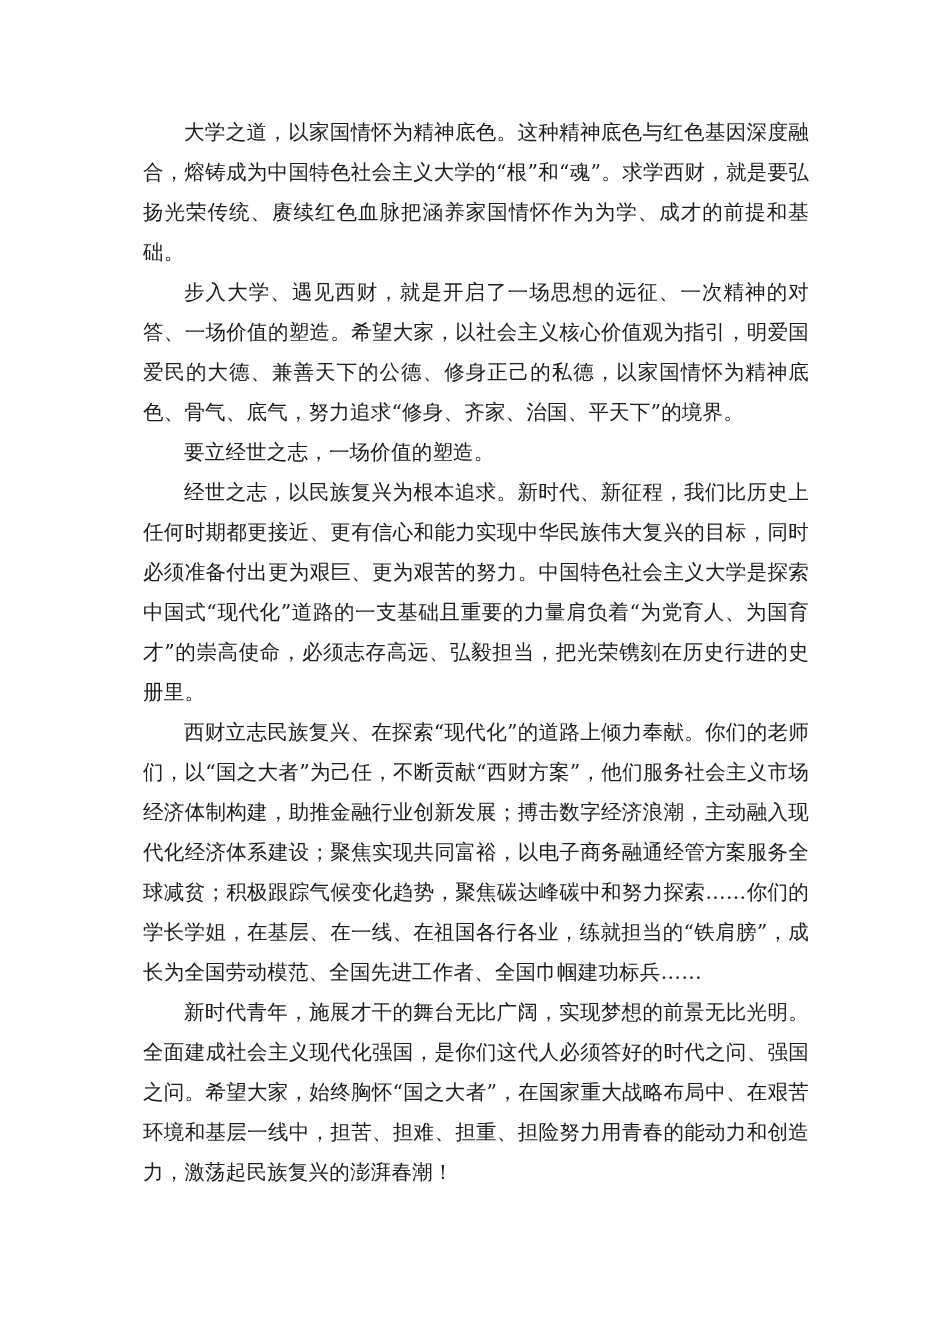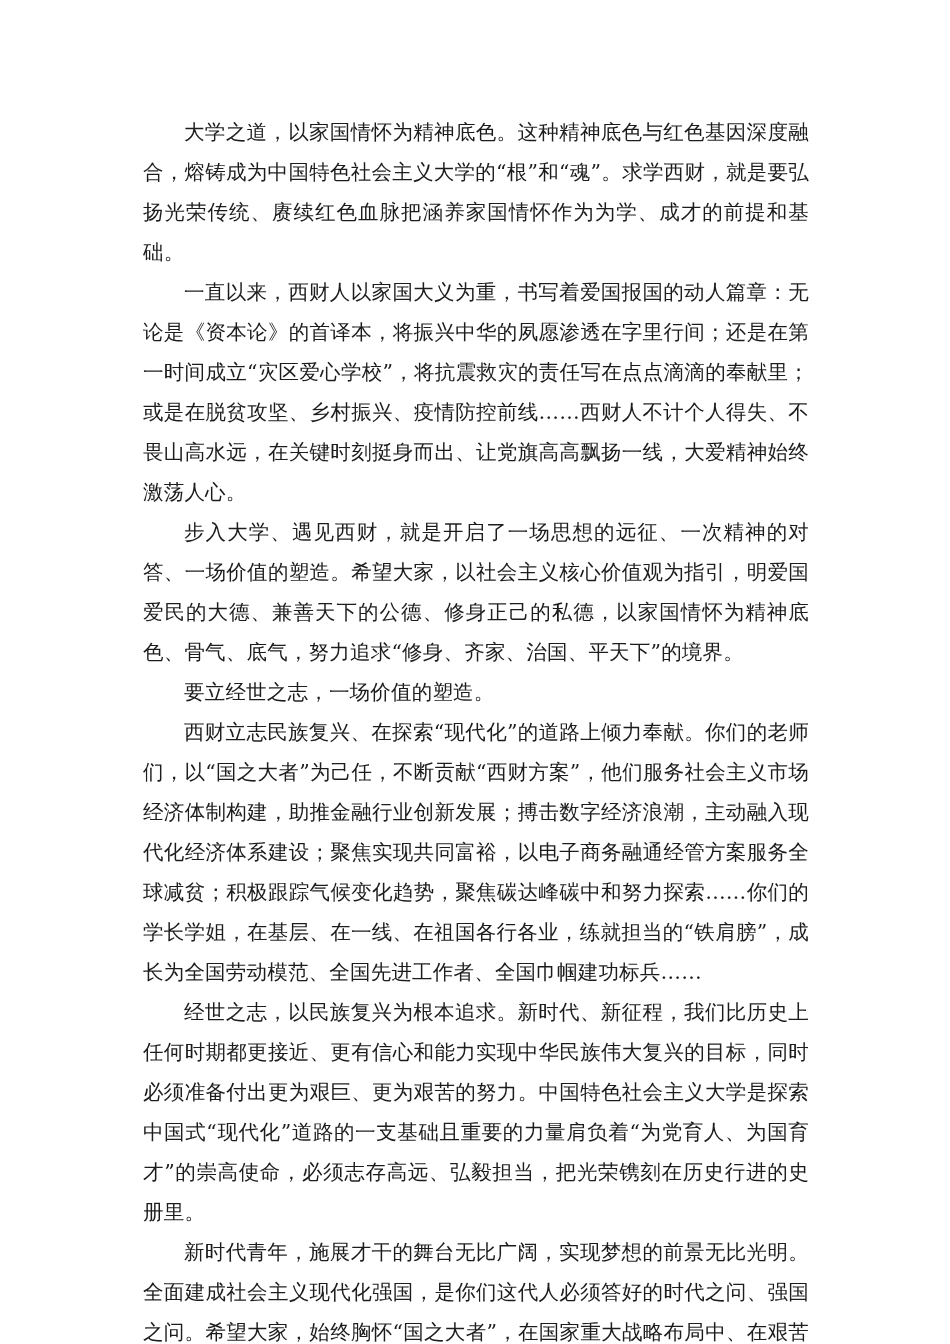--- a/index.html
+++ b/index.html
@@ -41,21 +41,20 @@
     font-family: "DejaVu Serif", "Liberation Serif", serif;
     -webkit-font-smoothing: antialiased;
   }
 </style>
 </head>
 <body>
 
 <div id="page">
   <div id="doc-body">
     <p class="para">大学之道，以家国情怀为精神底色。这种精神底色与红色基因深度融合，熔铸成为中国特色社会主义大学的“根”和“魂”。求学西财，就是要弘扬光荣传统、赓续红色血脉把涵养家国情怀作为为学、成才的前提和基础。</p>
-    <p class="para">一直以来，西财人以家国大义为重，书写着爱国报国的动人篇章：无论是《资本论》的首译本，将振兴中华的夙愿渗透在字里行间；还是在第一时间成立“灾区爱心学校”，将抗震救灾的责任写在点点滴滴的奉献里；或是在脱贫攻坚、乡村振兴、疫情防控前线……西财人不计个人得失、不畏山高水远，在关键时刻挺身而出、让党旗高高飘扬一线，大爱精神始终激荡人心。</p>
     <p class="para">步入大学、遇见西财，就是开启了一场思想的远征、一次精神的对答、一场价值的塑造。希望大家，以社会主义核心价值观为指引，明爱国爱民的大德、兼善天下的公德、修身正己的私德，以家国情怀为精神底色、骨气、底气，努力追求“修身、齐家、治国、平天下”的境界。</p>
     <p class="para">要立经世之志，一场价值的塑造。</p>
+    <p class="para">经世之志，以民族复兴为根本追求。新时代、新征程，我们比历史上任何时期都更接近、更有信心和能力实现中华民族伟大复兴的目标，同时必须准备付出更为艰巨、更为艰苦的努力。中国特色社会主义大学是探索中国式“现代化”道路的一支基础且重要的力量肩负着“为党育人、为国育才”的崇高使命，必须志存高远、弘毅担当，把光荣镌刻在历史行进的史册里。</p>
     <p class="para">西财立志民族复兴、在探索“现代化”的道路上倾力奉献。你们的老师们，以“国之大者”为己任，不断贡献“西财方案”，他们服务社会主义市场经济体制构建，助推金融行业创新发展；搏击数字经济浪潮，主动融入现代化经济体系建设；聚焦实现共同富裕，以电子商务融通经管方案服务全球减贫；积极跟踪气候变化趋势，聚焦碳达峰碳中和努力探索……你们的学长学姐，在基层、在一线、在祖国各行各业，练就担当的“铁肩膀”，成长为全国劳动模范、全国先进工作者、全国巾帼建功标兵……</p>
-    <p class="para">经世之志，以民族复兴为根本追求。新时代、新征程，我们比历史上任何时期都更接近、更有信心和能力实现中华民族伟大复兴的目标，同时必须准备付出更为艰巨、更为艰苦的努力。中国特色社会主义大学是探索中国式“现代化”道路的一支基础且重要的力量肩负着“为党育人、为国育才”的崇高使命，必须志存高远、弘毅担当，把光荣镌刻在历史行进的史册里。</p>
     <p class="para">新时代青年，施展才干的舞台无比广阔，实现梦想的前景无比光明。全面建成社会主义现代化强国，是你们这代人必须答好的时代之问、强国之问。希望大家，始终胸怀“国之大者”，在国家重大战略布局中、在艰苦环境和基层一线中，担苦、担难、担重、担险努力用青春的能动力和创造力，激荡起民族复兴的澎湃春潮！</p>
 
   </div>
 </div>
 
 </body></html>

